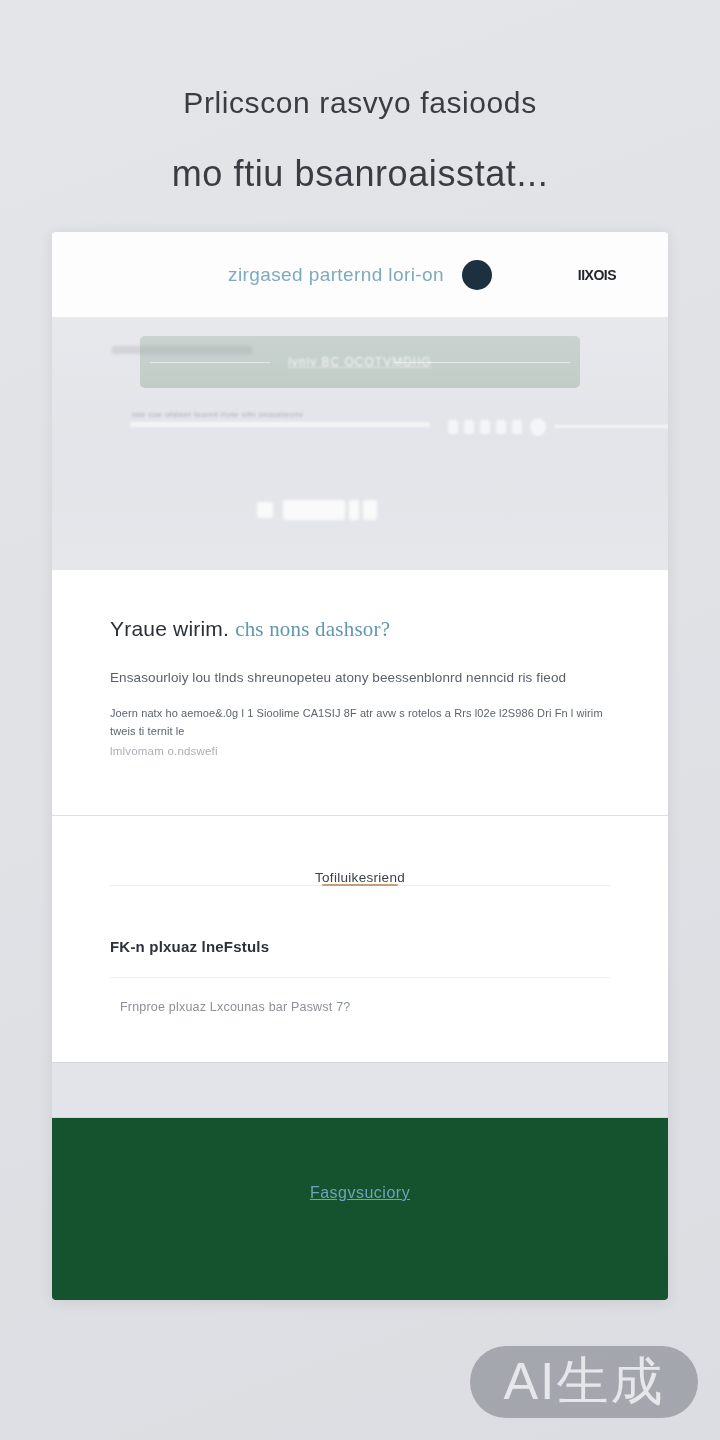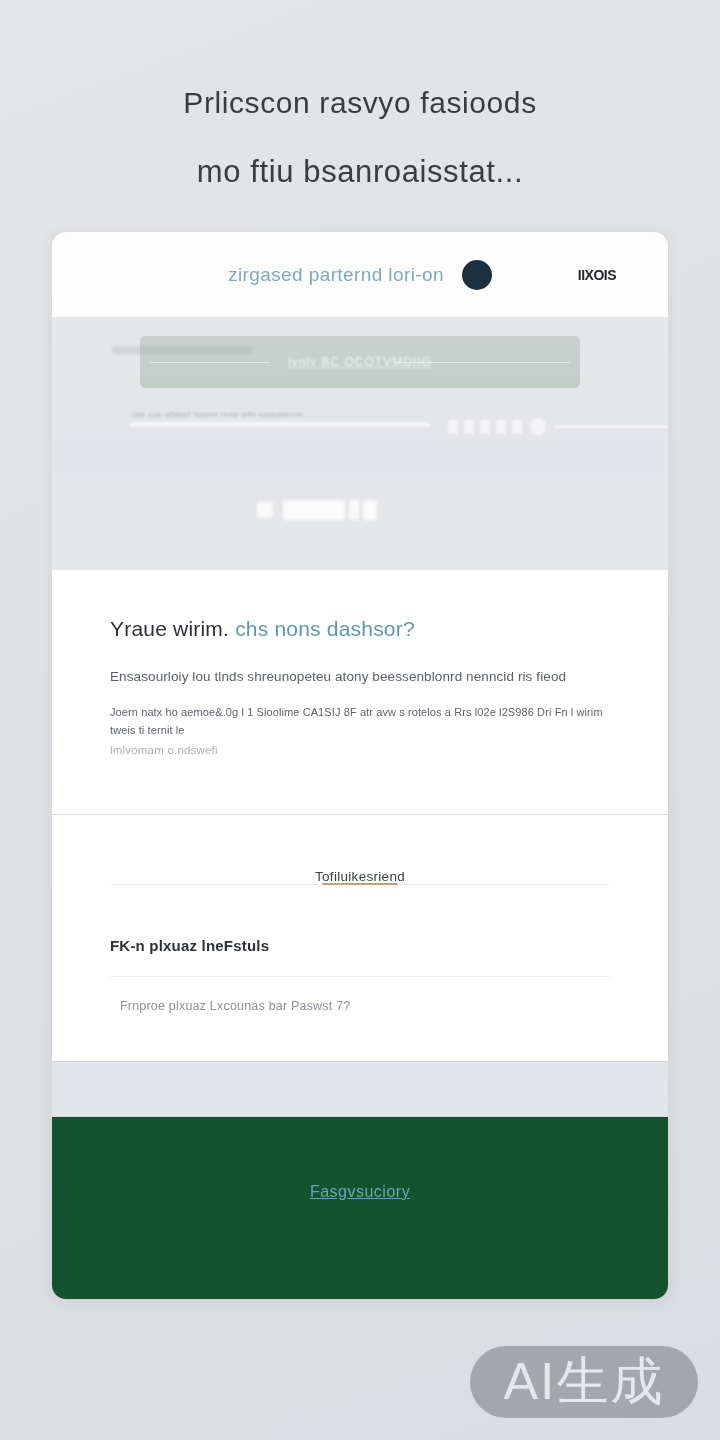--- a/index.html
+++ b/index.html
@@ -22,28 +22,28 @@
   }
   #page-heading .line {
     font-size:30px;
     color:#2b2f36;
     letter-spacing:.6px;
     line-height:1.0;
     filter:blur(.45px);
     opacity:.92;
   }
   #page-heading .line1 { margin-bottom:38px; }
-  #page-heading .line2 { font-size:31px; }
+  #page-heading .line2 { font-size:36px; }
 
   
   .card-stack {
     position:absolute;
     left:52px; top:232px;
     width:616px;
-    border-radius:14px;
+    border-radius:4px;
     overflow:hidden;
     box-shadow:0 2px 14px rgba(40,45,60,.10);
   }
 
   
   .app-header {
     background:#fdfdfe;
     height:86px;
     display:flex;
     align-items:center;
@@ -156,21 +156,21 @@
   }
   .content-card h2 {
     font-size:21px;
     font-weight:400;
     letter-spacing:.2px;
     line-height:1.2;
     color:#2b2f36;
     margin-bottom:26px;
     filter:blur(.4px);
   }
-  .content-card h2 .accent { color:#5f97ae; }
+  .content-card h2 .accent { color:#5f97ae;font-family:Liberation Serif, serif; }
   .body-line {
     font-size:13.5px;
     color:#595f6b;
     line-height:1.55;
     letter-spacing:.1px;
     filter:blur(.55px);
     margin-bottom:16px;
   }
   .body-para {
     font-size:11px;

